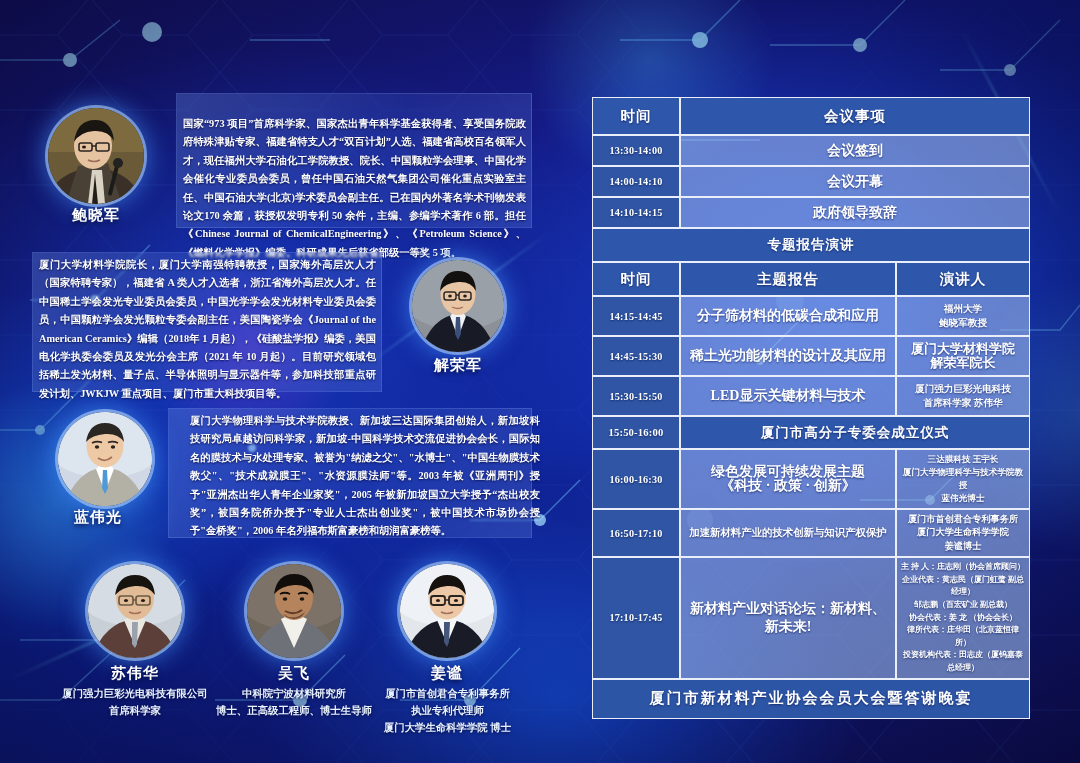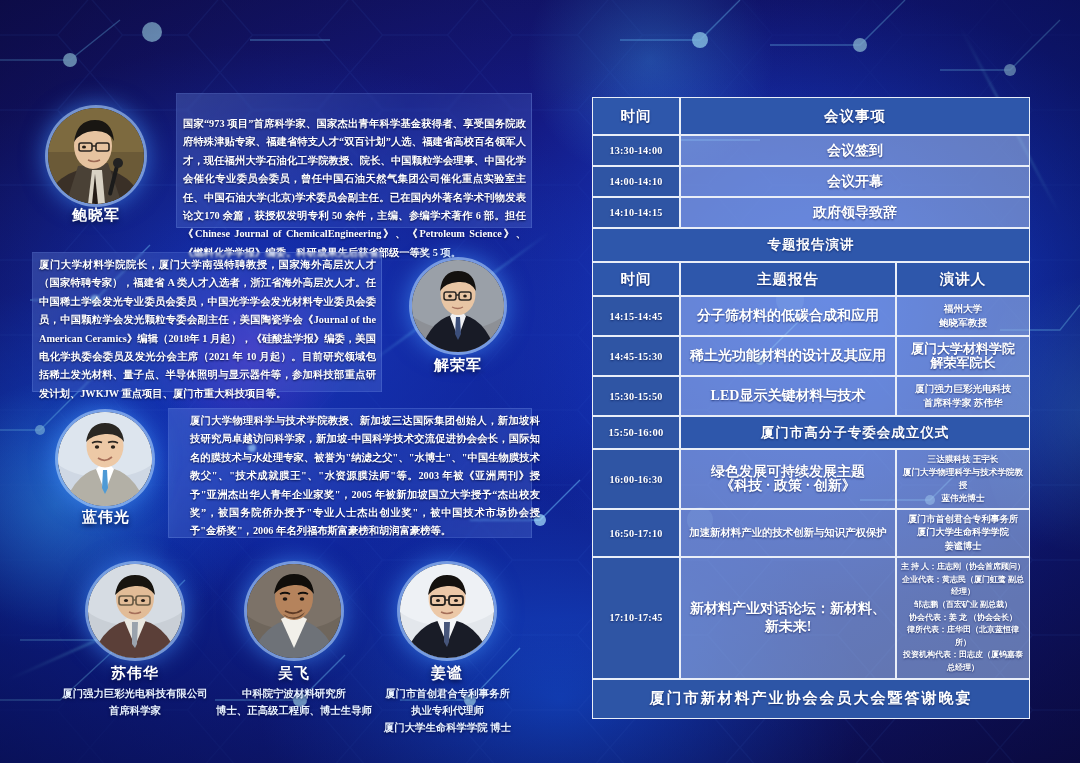--- a/index.html
+++ b/index.html
@@ -295,21 +295,21 @@
           <ellipse cx="47" cy="34" rx="18.5" ry="21.5" fill="#edc9a6"></ellipse>
           <path d="M28 30 q3 -19 19 -19 q17 0 19 19 q-6 -9 -19 -8 q-13 1 -19 8Z" fill="#2a2723"></path>
           <ellipse cx="39" cy="35" rx="2.2" ry="1.7" fill="#2a221b"></ellipse>
           <ellipse cx="55" cy="35" rx="2.2" ry="1.7" fill="#2a221b"></ellipse>
           <path d="M34 31 q5 -2.5 10 -0.5" stroke="#2c2722" stroke-width="1.6" fill="none"></path>
           <path d="M50 30.5 q5 -2 10 0.5" stroke="#2c2722" stroke-width="1.6" fill="none"></path>
           <path d="M40 46 q7 5 14 -1" stroke="#a8705a" stroke-width="1.7" fill="none"></path>
         </g>
       </svg>
     </div>
-    <div class="p-name" style="left:46px;top:508px;width:120px;">蓝伟光</div>
+    <div class="p-name" style="left:38px;top:508px;width:120px;">蓝伟光</div>
   </div>
 
   <div>
 
     <div class="portrait" style="left:88px;top:564px;width:94px;height:94px;">
       <svg class="face" viewBox="0 0 94 94">
         <defs>
             <clipPath id="c4">
               <circle cx="47" cy="47" r="47"></circle>
             </clipPath>

